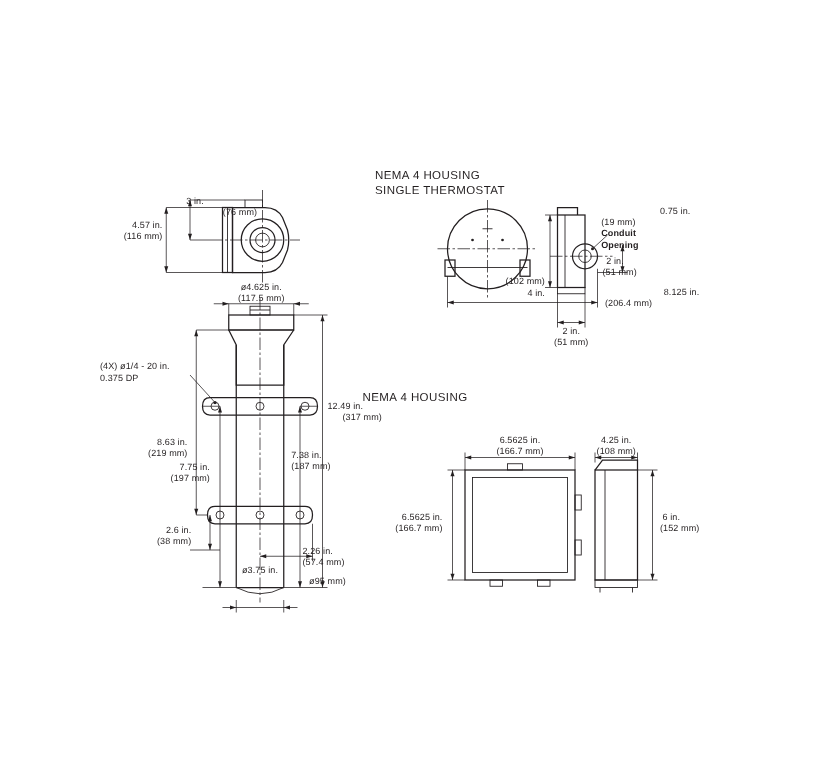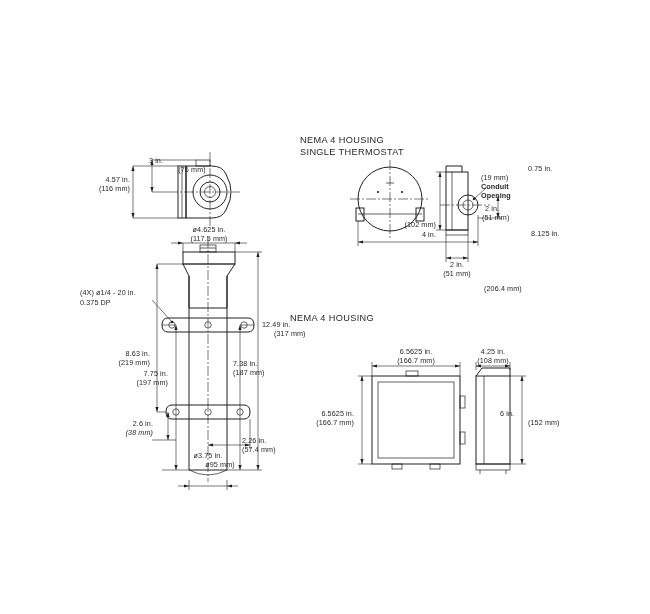--- a/index.html
+++ b/index.html
@@ -314,56 +314,56 @@
   <div class="lbl" style="left:80px; top:289px;">(4X) ø1/4 - 20 in.</div>
   <div class="lbl" style="left:80px; top:299px;">0.375 DP</div>
 
   <div class="lbl r" style="left:100px; top:350px; width:50px;">8.63 in.</div>
   <div class="lbl r" style="left:100px; top:359px; width:50px;">(219 mm)</div>
 
   <div class="lbl r" style="left:118px; top:370px; width:50px;">7.75 in.</div>
   <div class="lbl r" style="left:118px; top:379px; width:50px;">(197 mm)</div>
 
   <div class="lbl r" style="left:108px; top:420px; width:45px;">2.6 in.</div>
-  <div class="lbl r" style="left:108px; top:429px; width:45px;font-style:italic;">(38 mm)</div>
+  <div class="lbl r" style="left:108px; top:429px; width:45px;">(38 mm)</div>
 
   <div class="lbl" style="left:262px; top:321px;">12.49 in.</div>
   <div class="lbl" style="left:262px; top:330px;padding-left:12px;">(317 mm)</div>
 
   <div class="lbl" style="left:233px; top:360px;">7.38 in.</div>
   <div class="lbl" style="left:233px; top:369px;">(187 mm)</div>
 
   <div class="lbl" style="left:242px; top:437px;">2.26 in.</div>
   <div class="lbl" style="left:242px; top:446px;">(57.4 mm)</div>
 
   <div class="lbl c" style="left:178px; top:452px; width:60px;">ø3.75 in.</div>
-  <div class="lbl c" style="left:178px; top:461px; width:84px;">ø95 mm)</div>
+  <div class="lbl c" style="left:178px; top:461px; width:84px;padding-left:42px;">ø95 mm)</div>
 
   <div class="lbl" style="left:481px; top:165px;margin-left:47px;">0.75 in.</div>
   <div class="lbl" style="left:481px; top:174px;">(19 mm)</div>
   <div class="lbl bold" style="left:481px; top:183px;">Conduit</div>
   <div class="lbl bold" style="left:481px; top:192px;">Opening</div>
 
   <div class="lbl r" style="left:398px; top:212px; width:38px;margin-top:19px;">4 in.</div>
   <div class="lbl r" style="left:398px; top:221px; width:38px;">(102 mm)</div>
 
   <div class="lbl" style="left:485px; top:205px;">2 in.</div>
   <div class="lbl" style="left:482px; top:214px;">(51 mm)</div>
 
   <div class="lbl" style="left:484px; top:230px;margin-left:47px;">8.125 in.</div>
-  <div class="lbl" style="left:484px; top:239px;margin-top:46px;">(206.4 mm)</div>
+  <div class="lbl" style="left:484px; top:239px;">(206.4 mm)</div>
 
   <div class="lbl c" style="left:437px; top:261px; width:40px;">2 in.</div>
   <div class="lbl c" style="left:437px; top:270px; width:40px;">(51 mm)</div>
 
   <div class="lbl c" style="left:378px; top:348px; width:76px;">6.5625 in.</div>
   <div class="lbl c" style="left:378px; top:357px; width:76px;">(166.7 mm)</div>
 
   <div class="lbl c" style="left:463px; top:348px; width:60px;">4.25 in.</div>
   <div class="lbl c" style="left:463px; top:357px; width:60px;">(108 mm)</div>
 
   <div class="lbl r" style="left:302px; top:410px; width:52px;">6.5625 in.</div>
   <div class="lbl r" style="left:302px; top:419px; width:52px;">(166.7 mm)</div>
 
-  <div class="lbl" style="left:500px; top:410px;text-align:right;">6 in.</div>
+  <div class="lbl" style="left:530px; top:410px;text-align:right;">6 in.</div>
   <div class="lbl" style="left:528px; top:419px;">(152 mm)</div>
 
 </div>
 
 </body></html>

